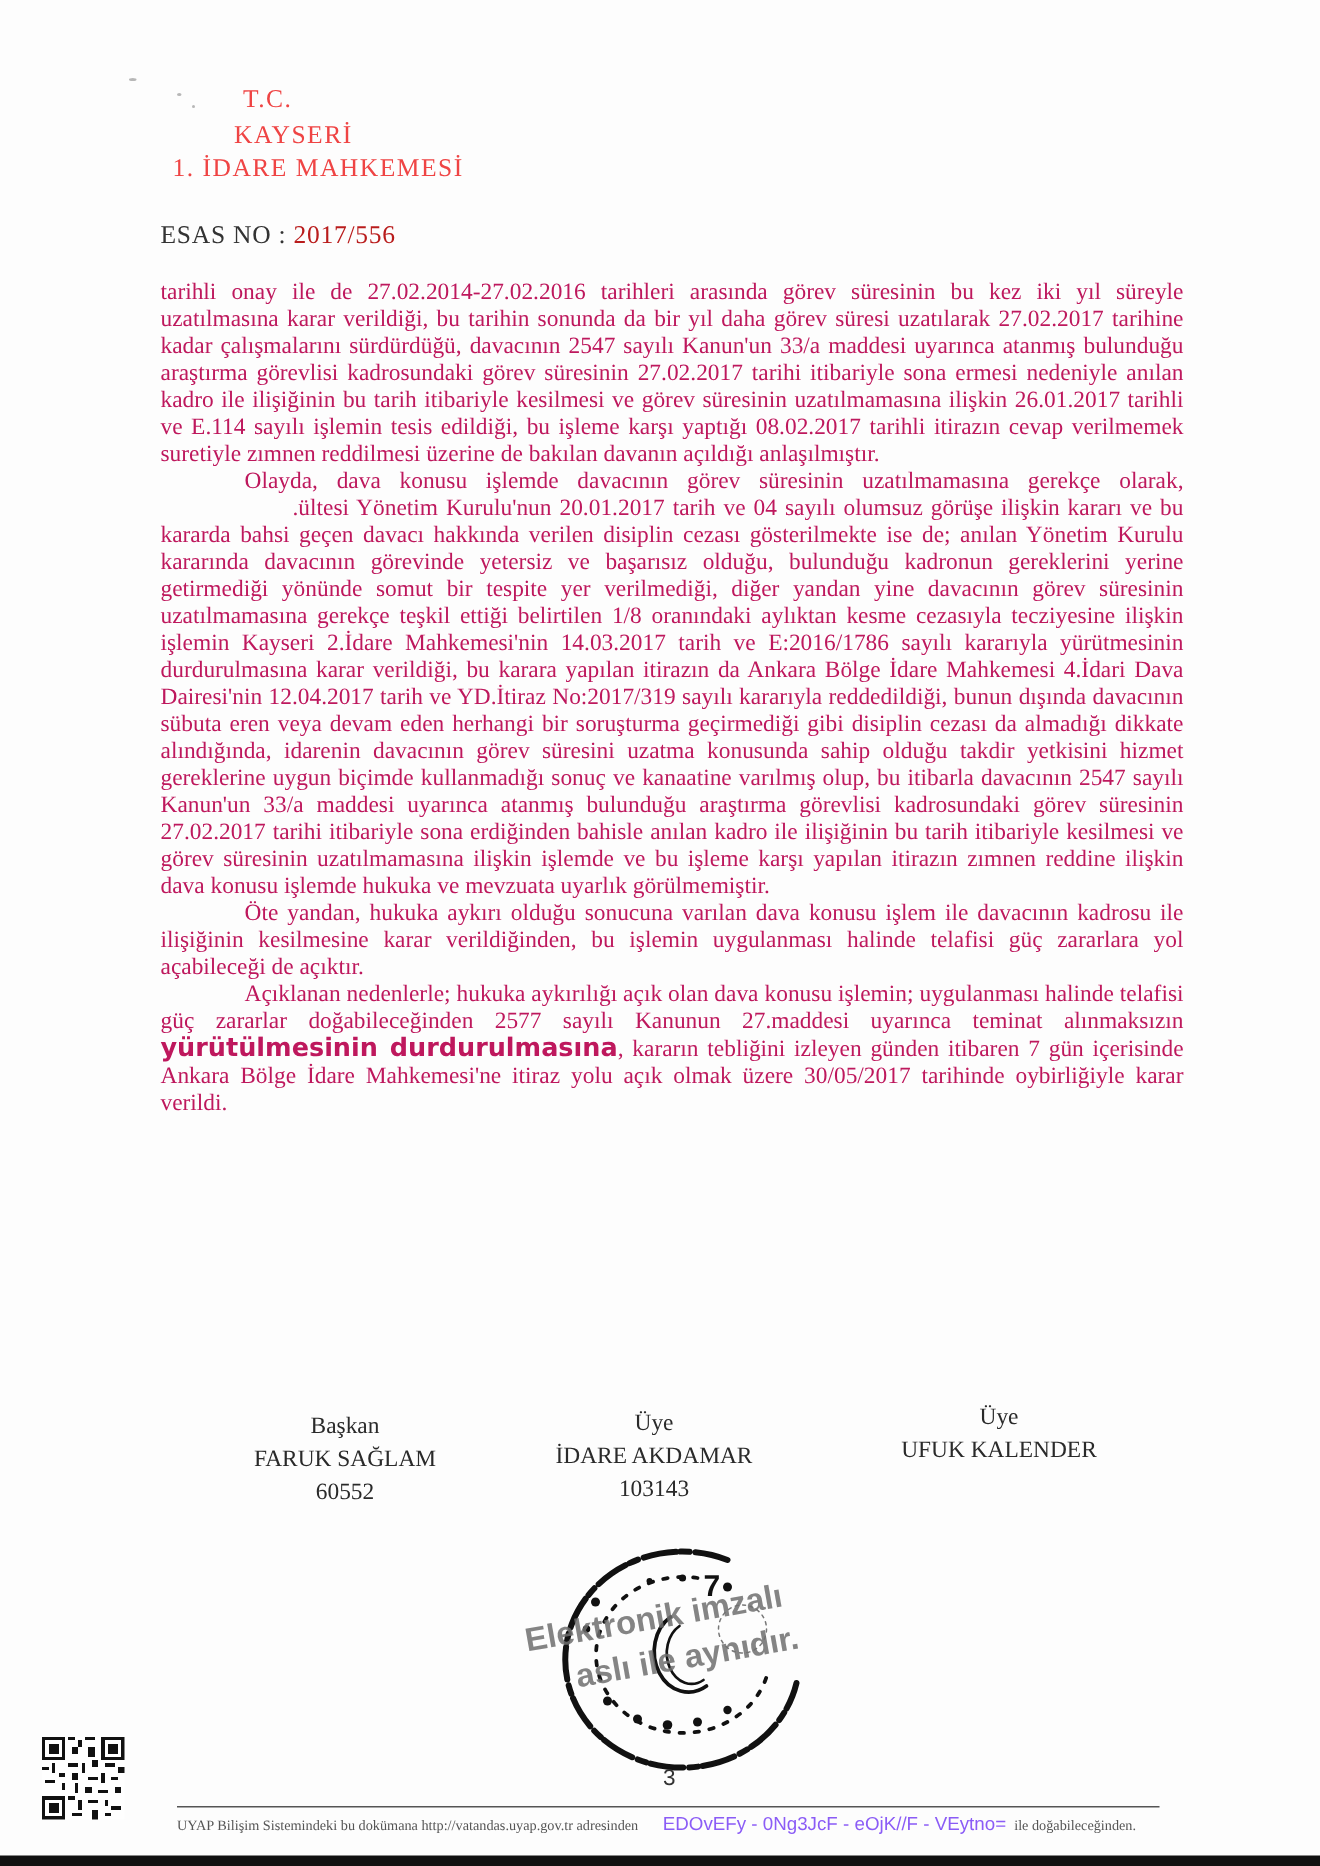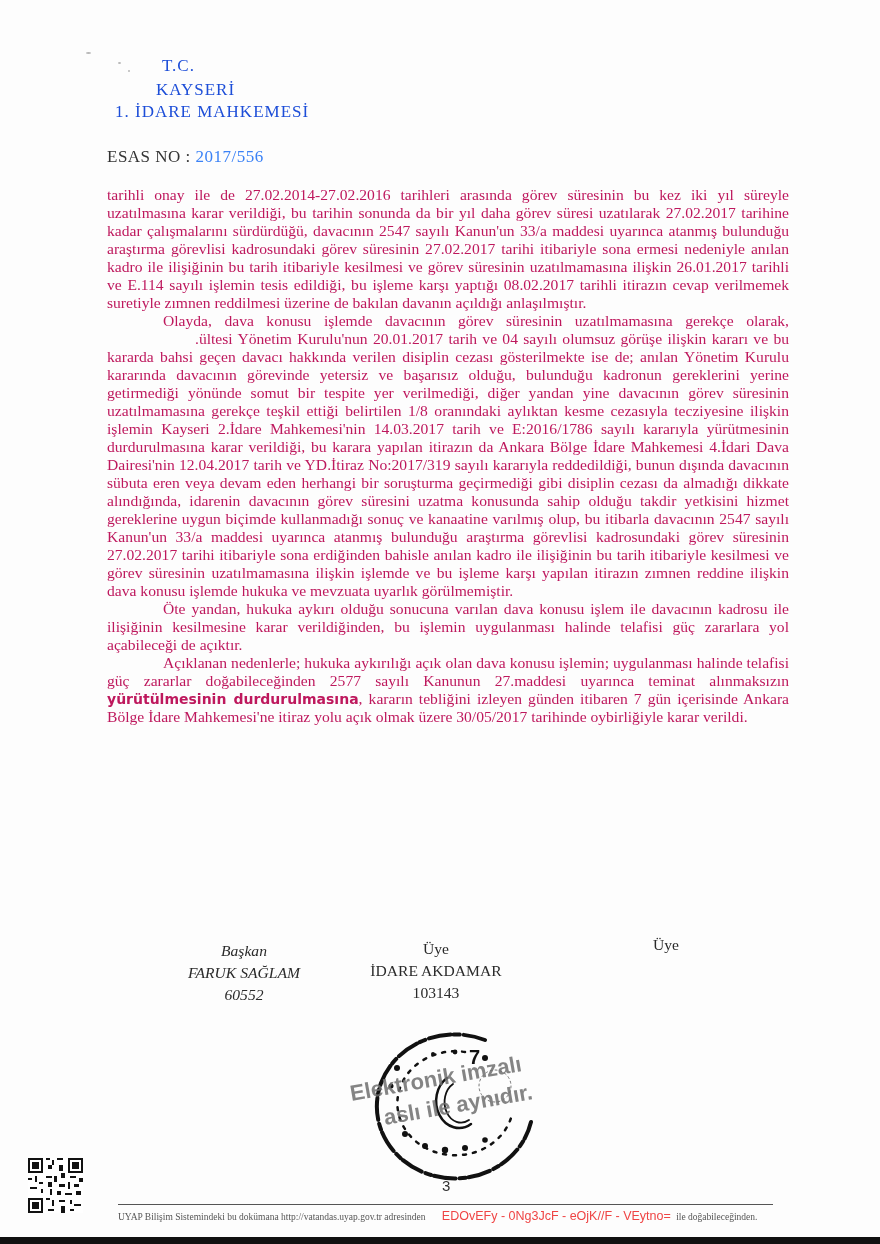--- a/index.html
+++ b/index.html
@@ -5,50 +5,50 @@
     html, body { margin: 0; padding: 0; }
     body {
       width: 880px; height: 1244px; position: relative; overflow: hidden;
       background: #ffffff; color: #1e1e1e;
       font-family: "Liberation Serif", "DejaVu Serif", serif;
     }
     .page { position: absolute; left: 0; top: 0; width: 880px; height: 1237px; background: #fdfdfd; }
     .scan-speck { position: absolute; background: #888; border-radius: 50%; opacity: .6; }
 
     .header { position: absolute; left: 0; top: 0; width: 880px; }
-    .hdr-line { position: absolute; font-size: 17px; letter-spacing: 1px; color: #1d4ed8; white-space: nowrap; }
+    .hdr-line { position: absolute; font-size: 17px; letter-spacing: 1px; color: #ef4444; white-space: nowrap; }
     .hdr-tc { left: 162px; top: 56px; }
     .hdr-city { left: 156px; top: 80px; }
     .hdr-court { left: 115px; top: 102px; }
     .esas { position: absolute; left: 107px; top: 147px; font-size: 17px; color: #333; letter-spacing: .5px; white-space: nowrap; }
     .esas .esas-label { font-weight: normal; }
-    .esas .esas-value { color: #3b82f6; }
+    .esas .esas-value { color: #b91c1c; }
 
     .body-text { position: absolute; left: 107px; width: 682px; top: 186px; font-size: 15.6px; line-height: 18px; text-align: justify; color: #be185d; }
     .body-text p { margin: 0; }
     .body-text p.indent { text-indent: 56px; }
     .redact { display: inline-block; width: 88px; }
-    .bold { font-weight: bold; font-family: "DejaVu Sans", sans-serif; font-size: 14px; }
+    .bold { font-weight: bold; font-family: "DejaVu Sans", sans-serif; font-size: 17px; }
 
     .signatures { position: absolute; top: 940px; left: 0; width: 880px; }
     .sig { position: absolute; text-align: center; font-size: 15.6px; line-height: 22px; color: #2a2a2a; width: 200px; }
-    .sig-1 { left: 144px; top: 0; font-style: italic; }
+    .sig-1 { left: 130px; top: 0; }
     .sig-2 { left: 336px; top: -2px; }
     .sig-3 { left: 566px; top: -6px; }
 
     .stamp { position: absolute; left: 335px; top: 1022px; width: 230px; height: 160px; }
     .stamp-text { position: absolute; font-family: "Liberation Sans", sans-serif; font-size: 22px; color: rgba(110,110,110,.85); transform: rotate(-10deg); white-space: nowrap; font-weight: bold; }
     .stamp-t1 { left: 14px; top: 44px; }
     .stamp-t2 { left: 48px; top: 70px; }
 
     .page-num { position: absolute; left: 442px; top: 1177px; font-family: "Liberation Sans", sans-serif; font-size: 15px; color: #333; }
 
     .footer-rule { position: absolute; left: 118px; top: 1204px; width: 655px; height: 1px; background: #555; }
     .footer { position: absolute; left: 118px; top: 1209px; white-space: nowrap; color: #555; font-size: 9.5px; }
-    .footer .code { font-family: "Liberation Sans", sans-serif; font-size: 12.5px; color: #ef4444; margin: 0 3px; padding-left: 11px; }
+    .footer .code { font-family: "Liberation Sans", sans-serif; font-size: 12.5px; color: #8b5cf6; margin: 0 3px; padding-left: 11px; }
 
     .qr { position: absolute; left: 28px; top: 1158px; width: 55px; height: 55px; }
 
     .bottom-bar { position: absolute; left: 0; top: 1237px; width: 880px; height: 7px; background: #111; }
   </style>
 </head>
 <body>
 
 <div class="page">
 
@@ -80,20 +80,21 @@
       <div>FARUK SAĞLAM</div>
       <div>60552</div>
     </div>
     <div class="sig sig-2">
       <div>Üye</div>
       <div>İDARE AKDAMAR</div>
       <div>103143</div>
     </div>
     <div class="sig sig-3">
       <div>Üye</div>
+      <div>UFUK KALENDER</div>
     </div>
   </div>
 
   <div class="stamp">
     <svg width="230" height="160" viewBox="0 0 230 160">
       <g fill="none" stroke="#111" stroke-linecap="round">
         <path d="M150 18 A78 72 0 1 0 196 100" stroke-width="4" stroke-dasharray="22 4 6 3"></path>
         <path d="M130 30 A58 52 0 1 0 176 96" stroke-width="2.5" stroke-dasharray="3 7"></path>
         <path d="M112 56 A22 26 0 1 0 136 102" stroke-width="2.5"></path>
         <path d="M118 62 A16 20 0 1 0 134 98" stroke-width="1.8"></path>

